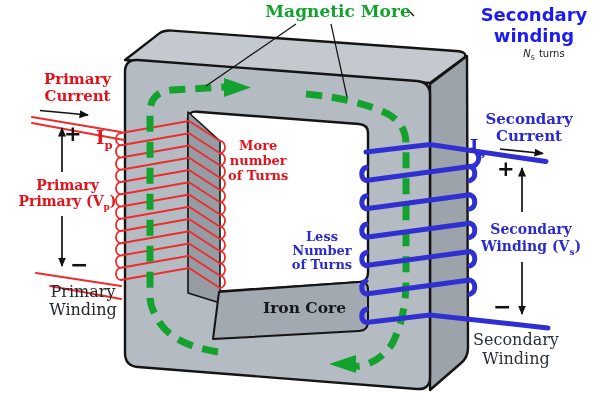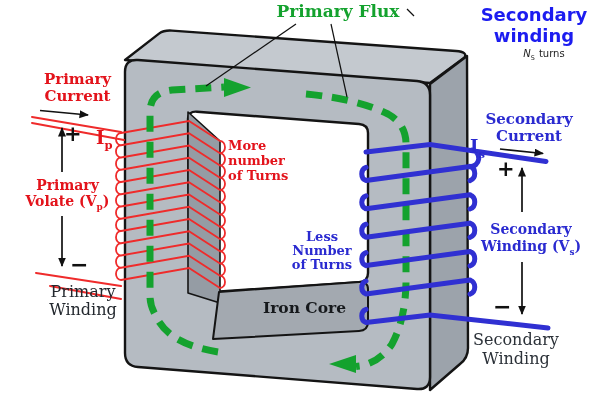--- a/index.html
+++ b/index.html
@@ -21,21 +21,21 @@
   .magflux{left:258px;top:1px;width:160px;font-size:17px;}
   .secwindhead{left:468px;top:4px;width:132px;font-size:18px;line-height:21px;}
   .nsturns{left:468px;top:48px;width:152px;font-size:10px;color:#1b1b1b;}
   .nsturns .rest{margin-left:4px;}
   .pricur{left:20px;top:71px;width:115px;font-size:15px;line-height:17px;}
   .plusL{left:64px;top:122px;font-size:21px;}
   .ip{left:96px;top:127px;font-size:18px;}
   .privolt{left:10px;top:177px;width:115px;font-size:14px;line-height:16px;}
   .minusL{left:70px;top:252px;font-size:22px;}
   .priwind{left:24px;top:283px;width:118px;font-size:16px;line-height:18px;}
-  .moreturns{left:228px;top:138px;font-size:13px;line-height:15px;text-align:left;}
+  .moreturns{left:228px;top:138px;font-size:13px;line-height:15px;text-align:center;}
   .lessturns{left:280px;top:230px;width:84px;font-size:13px;line-height:14px;}
   .ironcore{left:240px;top:298px;width:106px;font-size:15.5px;color:#16191c;text-align:right;}
   .seccur{left:477px;top:111px;width:104px;font-size:15px;line-height:17px;}
   .is{left:470px;top:136px;font-size:18px;text-align:center;}
   .plusR{left:497px;top:157px;font-size:21px;}
   .secvolt{left:472px;top:221px;width:118px;font-size:14px;line-height:17px;}
   .minusR{left:493px;top:294px;font-size:22px;}
   .secwind{left:452px;top:330px;width:128px;font-size:16px;line-height:19px;color:#2b3138;}
   .line{display:block;}
 </style>
@@ -106,21 +106,21 @@
     <path d="M522,262 L522,314" marker-end="url(#ah)"></path>
   </g>
 
   <g stroke="#111" stroke-width="1.2" fill="none">
     <path d="M296,24 L206,86"></path>
     <path d="M331,24 L347,97"></path>
     <path d="M407,9 L414,16"></path>
   </g>
 </svg>
 
-<div class="lbl ctr b green magflux">Primary Flux</div>
+<div class="lbl ctr b green magflux">Magnetic More</div>
 
 <div class="lbl ctr b blue2 sans secwindhead">
   <span class="line">Secondary</span>
   <span class="line">winding</span>
 </div>
 
 <div class="lbl ctr sans nsturns">
   <i>N</i><span class="sub">S</span><span class="rest">turns</span>
 </div>
 
@@ -130,21 +130,21 @@
 </div>
 
 <div class="lbl sign plusL">+</div>
 
 <div class="lbl b red ip">
   <span>I</span><span class="sub">p</span>
 </div>
 
 <div class="lbl ctr b red privolt">
   <span class="line">Primary</span>
-  <span class="line"><span>Volate (V</span><span class="sub">p</span><span>)</span></span>
+  <span class="line"><span>Primary (V</span><span class="sub">p</span><span>)</span></span>
 </div>
 
 <div class="lbl sign minusL">−</div>
 
 <div class="lbl ctr dark priwind">
   <span class="line">Primary</span>
   <span class="line">Winding</span>
 </div>
 
 <div class="lbl b red moreturns">

